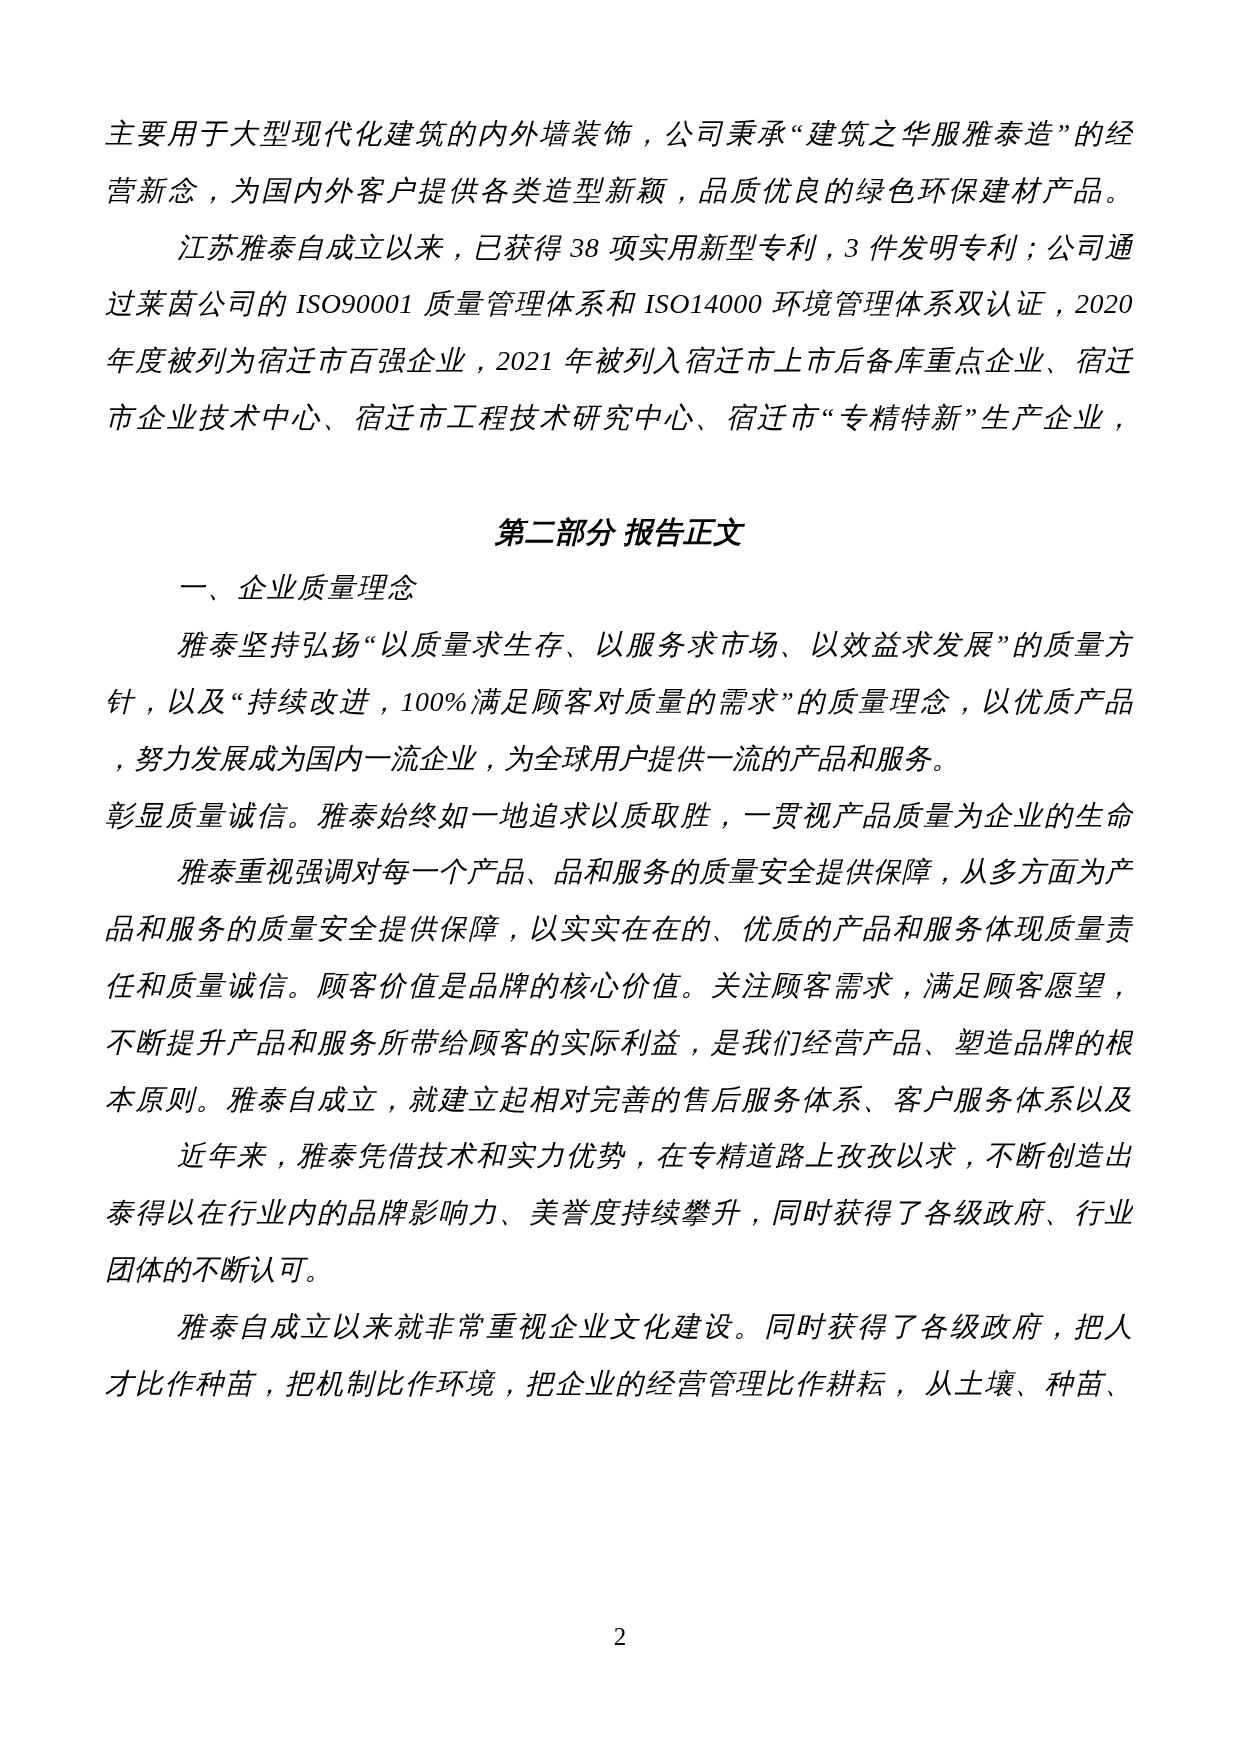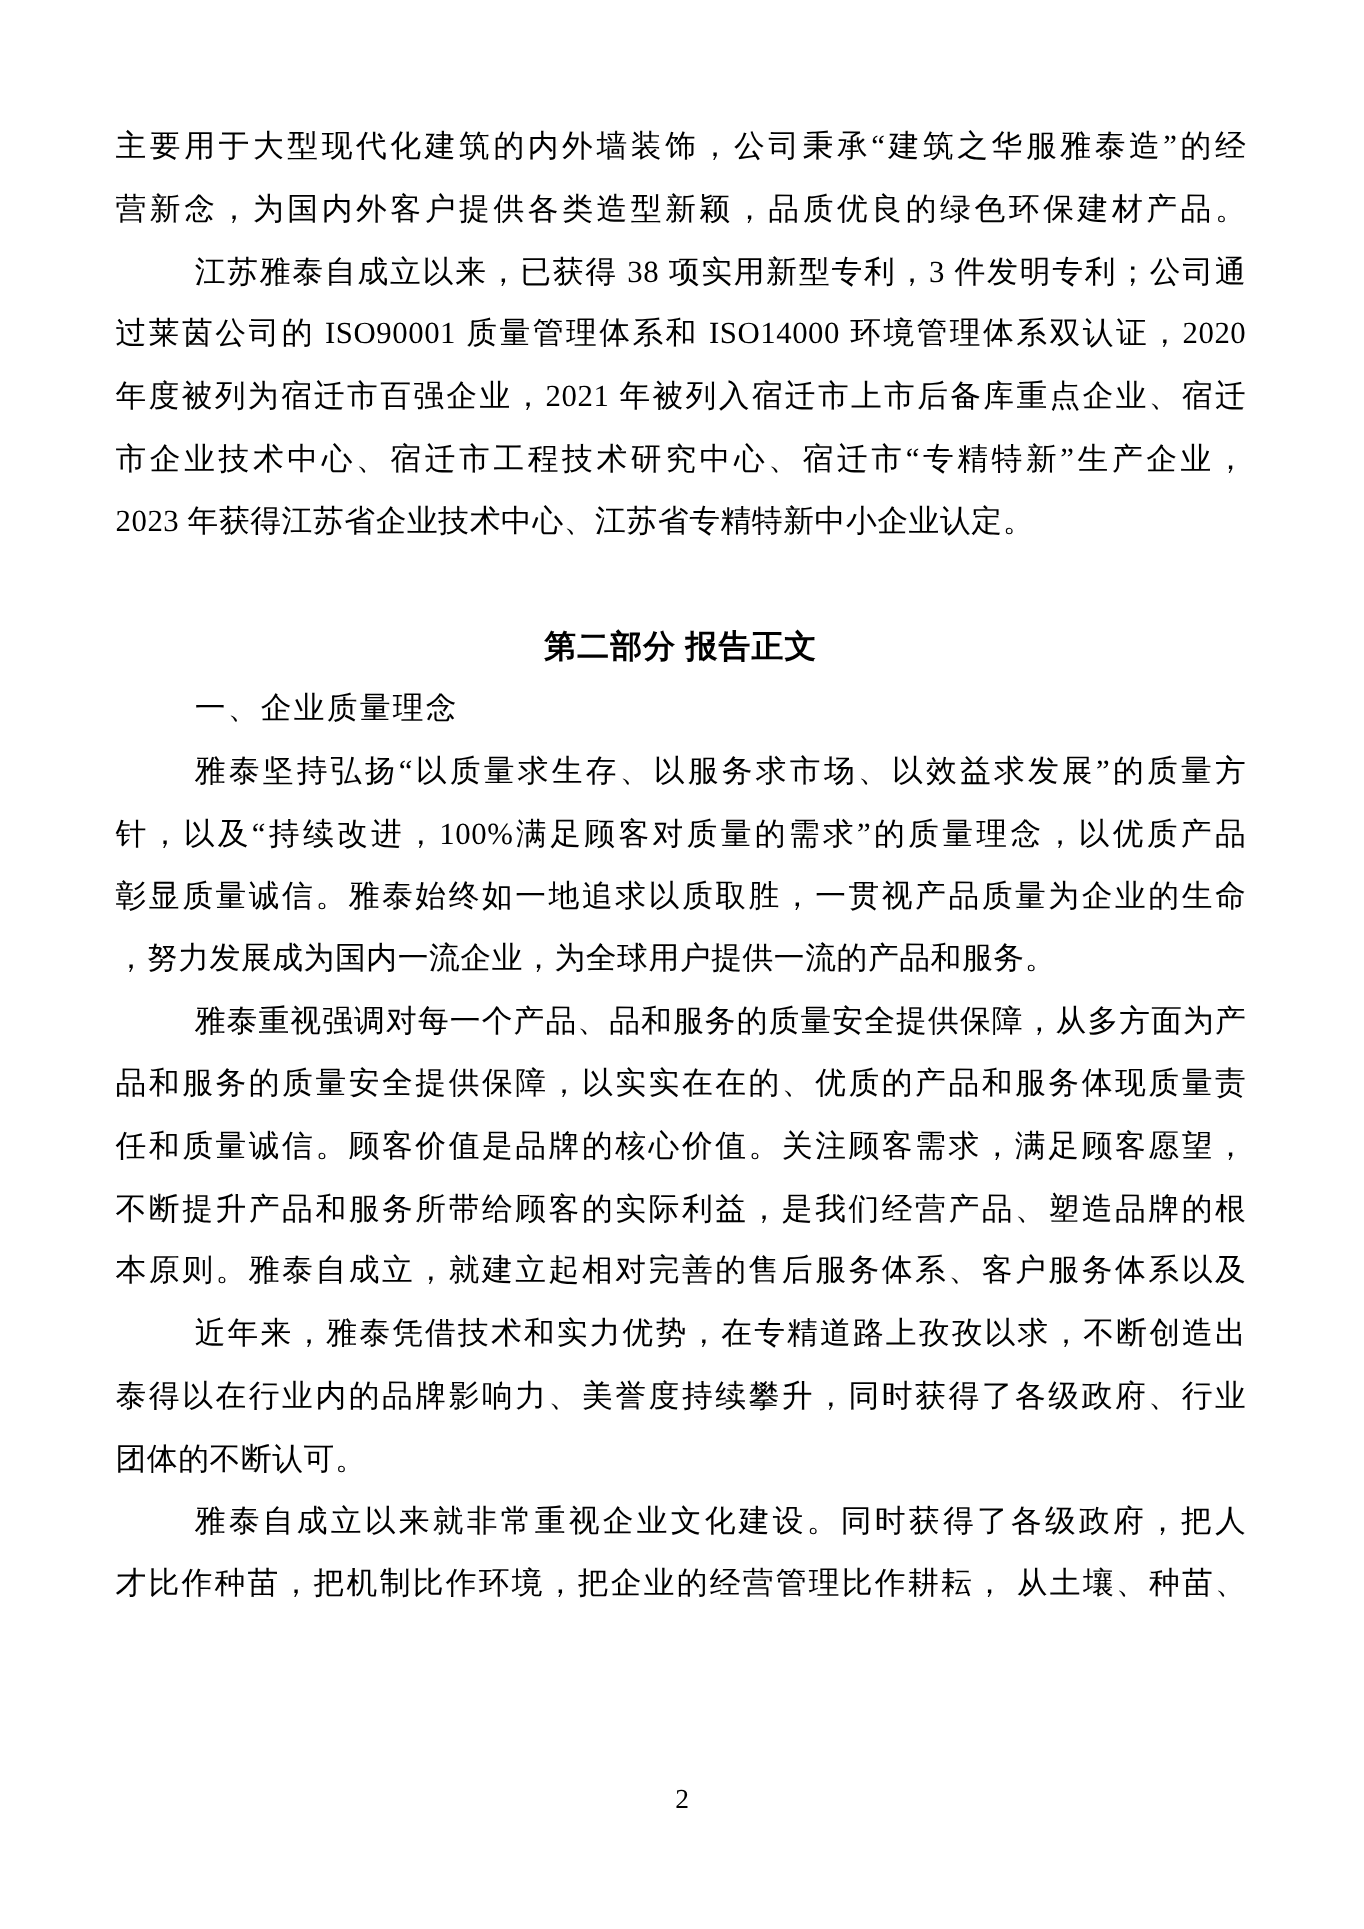--- a/index.html
+++ b/index.html
@@ -14,20 +14,21 @@
     background: #ffffff;
     overflow: hidden;
     font-family: "Liberation Serif", "DejaVu Serif", serif;
     color: #000000;
   }
   .content {
     position: absolute;
     top: 106px;
     left: 105px;
     width: 1028px;
+    font-style: italic;
   }
   .ln {
     height: 56.8px;
     line-height: 56.8px;
     font-size: 28px;
     text-align: justify;
     text-align-last: justify;
     overflow: hidden;
     letter-spacing: 0.5px;
   }
@@ -71,34 +72,33 @@
     <div class="para">
       <div class="ln">主要用于大型现代化建筑的内外墙装饰，公司秉承“建筑之华服雅泰造”的经</div>
       <div class="ln">营新念，为国内外客户提供各类造型新颖，品质优良的绿色环保建材产品。</div>
     </div>
 
     <div class="para">
       <div class="ln indent">江苏雅泰自成立以来，已获得 38 项实用新型专利，3 件发明专利；公司通</div>
       <div class="ln">过莱茵公司的 ISO90001 质量管理体系和 ISO14000 环境管理体系双认证，2020</div>
       <div class="ln">年度被列为宿迁市百强企业，2021 年被列入宿迁市上市后备库重点企业、宿迁</div>
       <div class="ln">市企业技术中心、宿迁市工程技术研究中心、宿迁市“专精特新”生产企业，</div>
-      <div class="ln last">2023 年获得江苏省企业技术中心、江苏省专精特新中小企业认定。</div>
     </div>
 
     <div class="ln spacer"></div>
 
     <div class="ln heading">第二部分 报告正文</div>
 
     <div class="ln section indent">一、企业质量理念</div>
 
     <div class="para">
       <div class="ln indent">雅泰坚持弘扬“以质量求生存、以服务求市场、以效益求发展”的质量方</div>
       <div class="ln">针，以及“持续改进，100%满足顾客对质量的需求”的质量理念，以优质产品</div>
+      <div class="ln last">，努力发展成为国内一流企业，为全球用户提供一流的产品和服务。</div>
       <div class="ln">彰显质量诚信。雅泰始终如一地追求以质取胜，一贯视产品质量为企业的生命</div>
-      <div class="ln last">，努力发展成为国内一流企业，为全球用户提供一流的产品和服务。</div>
     </div>
 
     <div class="para">
       <div class="ln indent">雅泰重视强调对每一个产品、品和服务的质量安全提供保障，从多方面为产</div>
       <div class="ln">品和服务的质量安全提供保障，以实实在在的、优质的产品和服务体现质量责</div>
       <div class="ln">任和质量诚信。顾客价值是品牌的核心价值。关注顾客需求，满足顾客愿望，</div>
       <div class="ln">不断提升产品和服务所带给顾客的实际利益，是我们经营产品、塑造品牌的根</div>
       <div class="ln">本原则。雅泰自成立，就建立起相对完善的售后服务体系、客户服务体系以及</div>
     </div>
 

